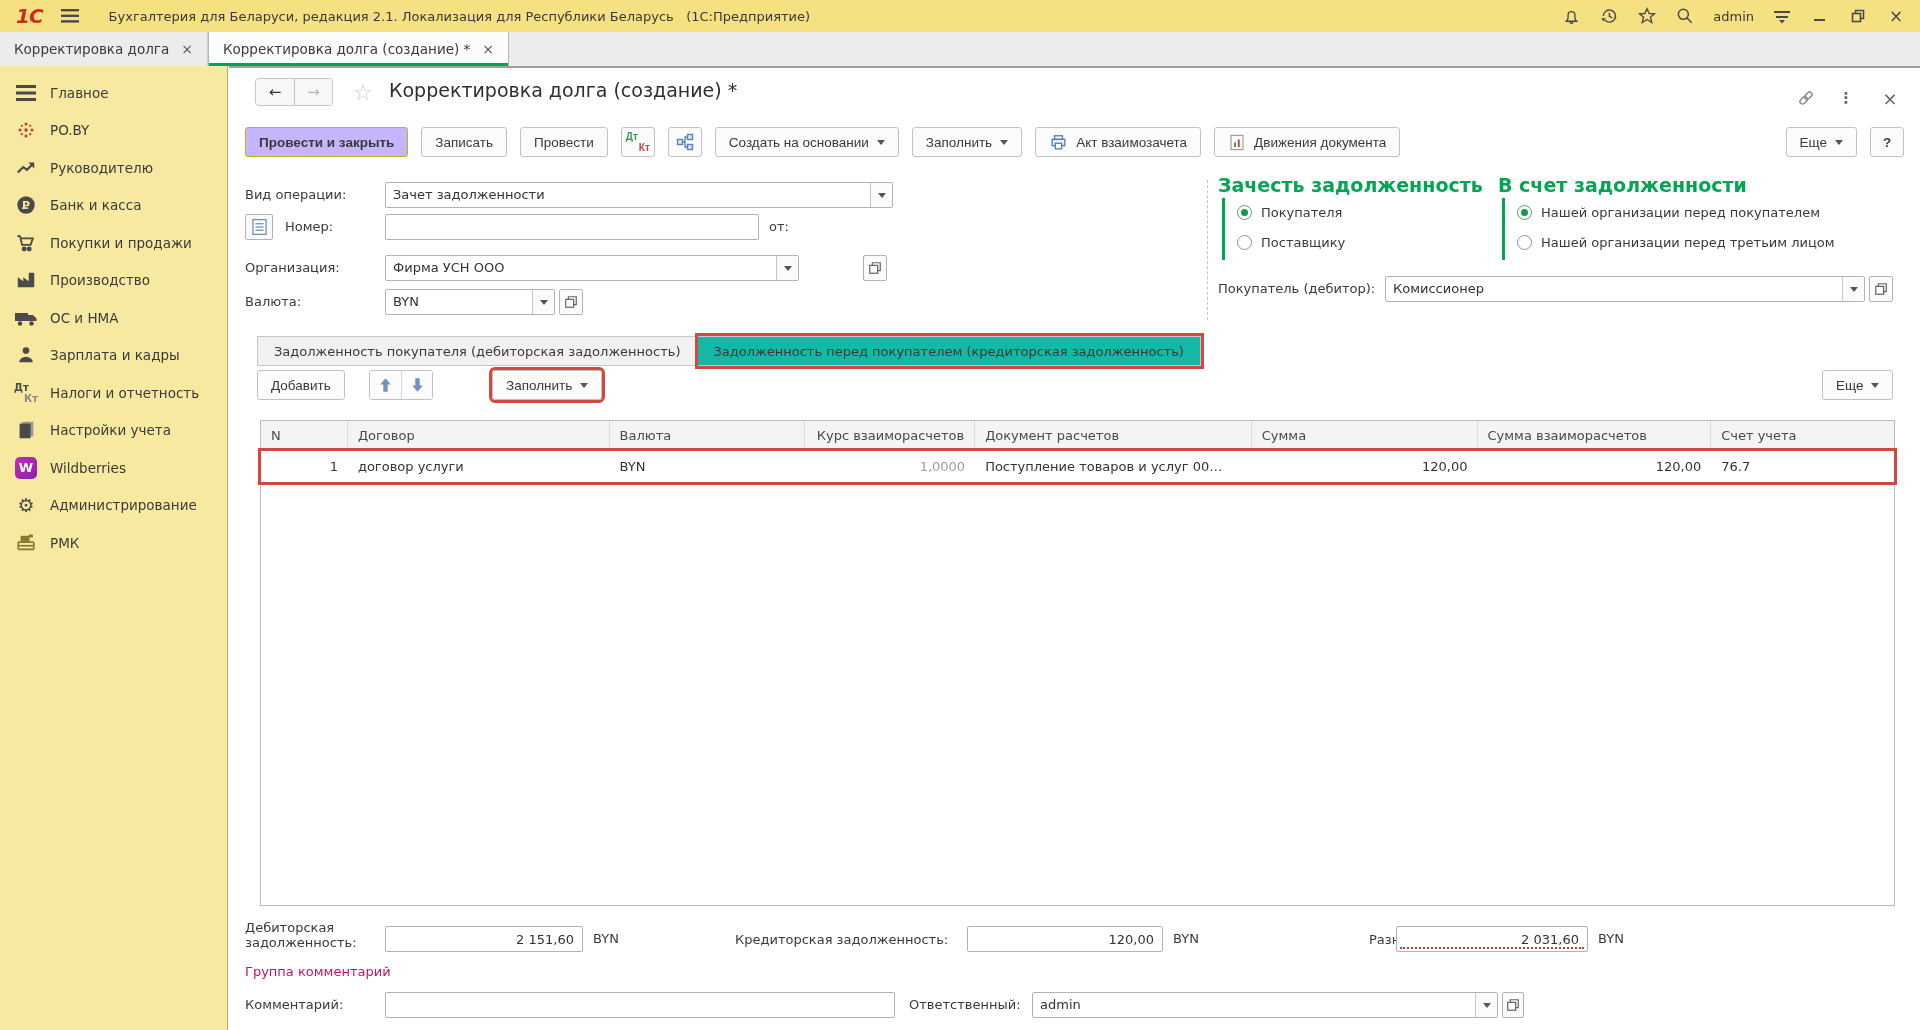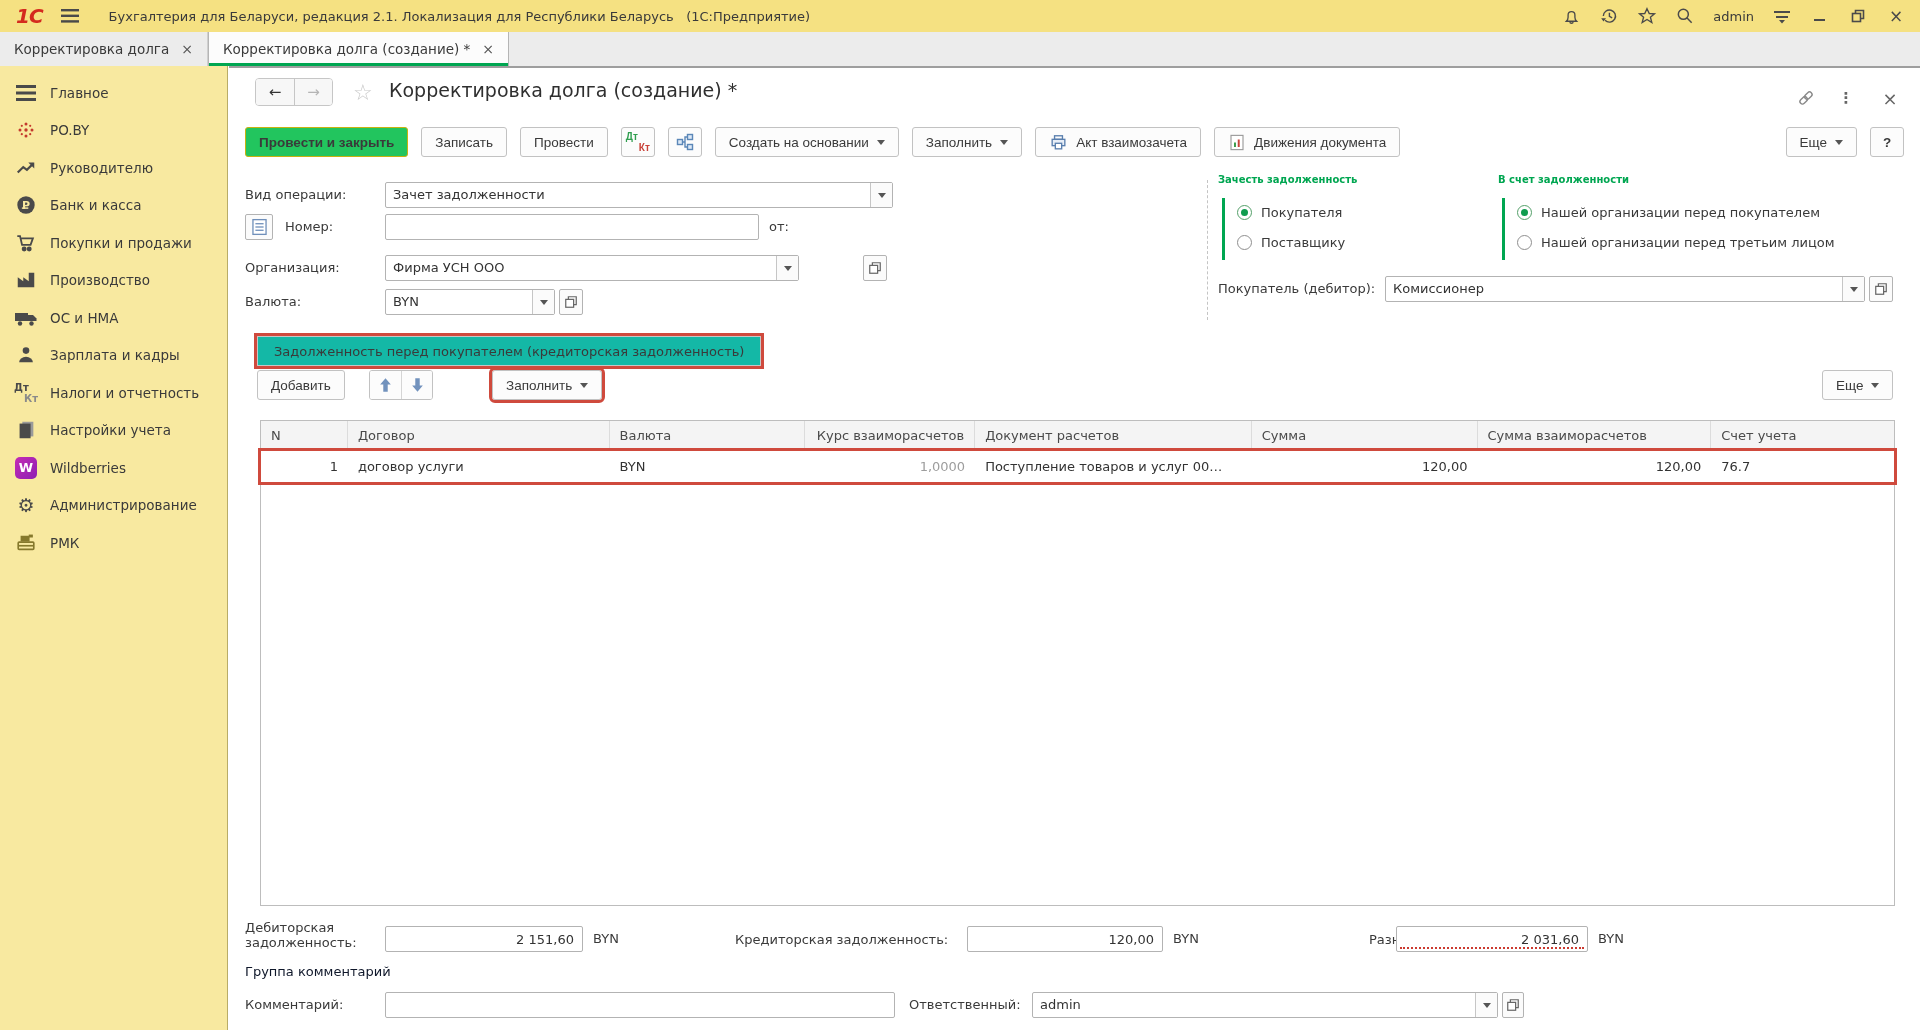--- a/index.html
+++ b/index.html
@@ -43,41 +43,41 @@
   .navbtn.fwd { color:#b5b5b5; }
   .fav-star { position:absolute; left:124px; top:12px; font-size:22px; color:#c9c9c9; cursor:pointer; }
   .page-title { position:absolute; left:160px; top:11px; font-size:19px; color:#2f2f2f; }
   .hdr-ico { position:absolute; top:20px; width:20px; height:20px; display:flex; align-items:center; justify-content:center; color:#777; cursor:pointer; }
   .hdr-dots { font-size:15px; color:#666; font-weight:bold; }
   .hdr-close { font-size:18px; color:#666; }
 
   
   .toolbar { position:absolute; left:16px; right:16px; top:58px; height:32px; display:flex; align-items:center; gap:13px; }
   .btn { height:30px; padding:0 13px; background:#fcfcfc; border:1px solid #c2c2c2; border-radius:3px; color:#3a3a3a; font-size:13.5px; display:inline-flex; align-items:center; gap:8px; cursor:pointer; white-space:nowrap; }
-  .btn.primary { background:#22c55e; border-color:#c9b110; font-weight:bold; }
+  .btn.primary { background:#c4b5fd; border-color:#c9b110; font-weight:bold; }
   .btn.iconbtn { width:34px; padding:0; justify-content:center; }
   .btn.help { width:34px; padding:0; justify-content:center; font-weight:bold; }
   .caret { width:0; height:0; border-left:4px solid transparent; border-right:4px solid transparent; border-top:5px solid #555; display:inline-block; }
   .spacer { margin-left:auto; }
   .dtkt-btn { position:relative; width:24px; height:22px; font-size:10px; font-weight:bold; }
   .dtkt-btn .d { position:absolute; left:0; top:0; color:#2f9e4f; }
   .dtkt-btn .k { position:absolute; right:0; bottom:0; color:#c9433a; }
 
   
   .flabel { position:absolute; color:#3a3a3a; line-height:26px; }
   .input, .combo { position:absolute; height:26px; border:1px solid #b3b3b3; border-radius:2px; background:#fff; display:flex; align-items:stretch; }
   .val { flex:1; padding:0 7px; line-height:24px; white-space:pre; overflow:hidden; color:#333; }
   .drop { width:22px; border-left:1px solid #c6c6c6; background:#fbfbfb; display:flex; align-items:center; justify-content:center; cursor:pointer; }
   .inbtn { width:24px; display:flex; align-items:center; justify-content:center; cursor:pointer; }
   .open-btn { position:absolute; width:24px; height:26px; border:1px solid #b3b3b3; border-radius:2px; background:#fbfbfb; display:flex; align-items:center; justify-content:center; cursor:pointer; }
   .mini-btn { position:absolute; width:28px; height:26px; border:1px solid #b3b3b3; border-radius:2px; background:#fbfbfb; display:flex; align-items:center; justify-content:center; cursor:pointer; }
   .dashed-sep { position:absolute; left:978px; top:112px; height:140px; border-left:1px dashed #c4c4c4; }
 
   
-  .grp-title { position:absolute; top:106px; color:#00a651; font-weight:bold; font-size:10px; }
+  .grp-title { position:absolute; top:106px; color:#00a651; font-weight:bold; font-size:19px; }
   .radio-row { position:absolute; display:flex; align-items:center; gap:9px; height:24px; cursor:pointer; }
   .grp-bar { position:absolute; width:3px; background:#00a651; }
   .radio { width:15px; height:15px; border:1px solid #8f8f8f; border-radius:50%; background:#fff; position:relative; flex:0 0 15px; }
   .radio.sel { border-color:#55a06a; }
   .radio.sel::after { content:""; position:absolute; inset:3px; border-radius:50%; background:#0f9d4f; }
   .radio-label { color:#3a3a3a; }
 
   
   .ftabs { position:absolute; left:28px; top:268px; display:flex; }
   .ftab { height:30px; display:flex; align-items:center; padding:0 16px; border:1px solid #c6c6c6; background:#f1f1f1; color:#3a3a3a; cursor:pointer; }
@@ -102,21 +102,21 @@
   .c0{width:87px} .c1{width:262px} .c2{width:196px} .c3{width:170px} .c4{width:277px} .c5{width:226px} .c6{width:234px} .c7{width:183px}
   .muted { color:#9d9d9d; }
 
   
   .tot-label { position:absolute; color:#3a3a3a; }
   .tot-field { position:absolute; height:26px; border:1px solid #b3b3b3; border-radius:2px; background:#fff; display:flex; align-items:center; justify-content:flex-end; padding:0 8px; }
   .tot-cur { position:absolute; color:#3a3a3a; line-height:26px; }
   .red-dotted { position:relative; }
   .red-dotted::after { content:""; position:absolute; left:3px; right:3px; bottom:2px; border-bottom:2px dotted #cb3a30; }
 
-  .green-link { position:absolute; left:16px; top:896px; color:#0f172a; cursor:pointer; }
+  .green-link { position:absolute; left:16px; top:896px; color:#be185d; cursor:pointer; }
 
   svg { display:block; }
 </style>
 </head>
 <body>
 
 <div id="screen">
 
   <div class="titlebar">
     <span class="logo">1С</span>
@@ -469,20 +469,21 @@
         </span>
     </div>
     <span class="open-btn" style="left:1640px; top:208px;">
       <svg width="14" height="14" viewBox="0 0 16 16" fill="#fff" stroke="#666" stroke-width="1.4">
           <rect x="2" y="5" width="9" height="9"></rect>
           <path d="M5 5V2h9v9h-3" fill="none"></path>
         </svg>
     </span>
 
     <div class="ftabs">
+      <div class="ftab">Задолженность покупателя (дебиторская задолженность)</div>
       <div class="ftab active annot">Задолженность перед покупателем (кредиторская задолженность)</div>
     </div>
 
     <button class="btn gridbar-btn" style="left:28px;">Добавить</button>
     <div class="arrgrp">
       <span class="arrbtn">
         <svg width="15" height="16" viewBox="0 0 16 18">
             <path d="M8 1.5l6 7h-3.5v8h-5v-8H2z" fill="#7292bd"></path>
           </svg>
       </span>

